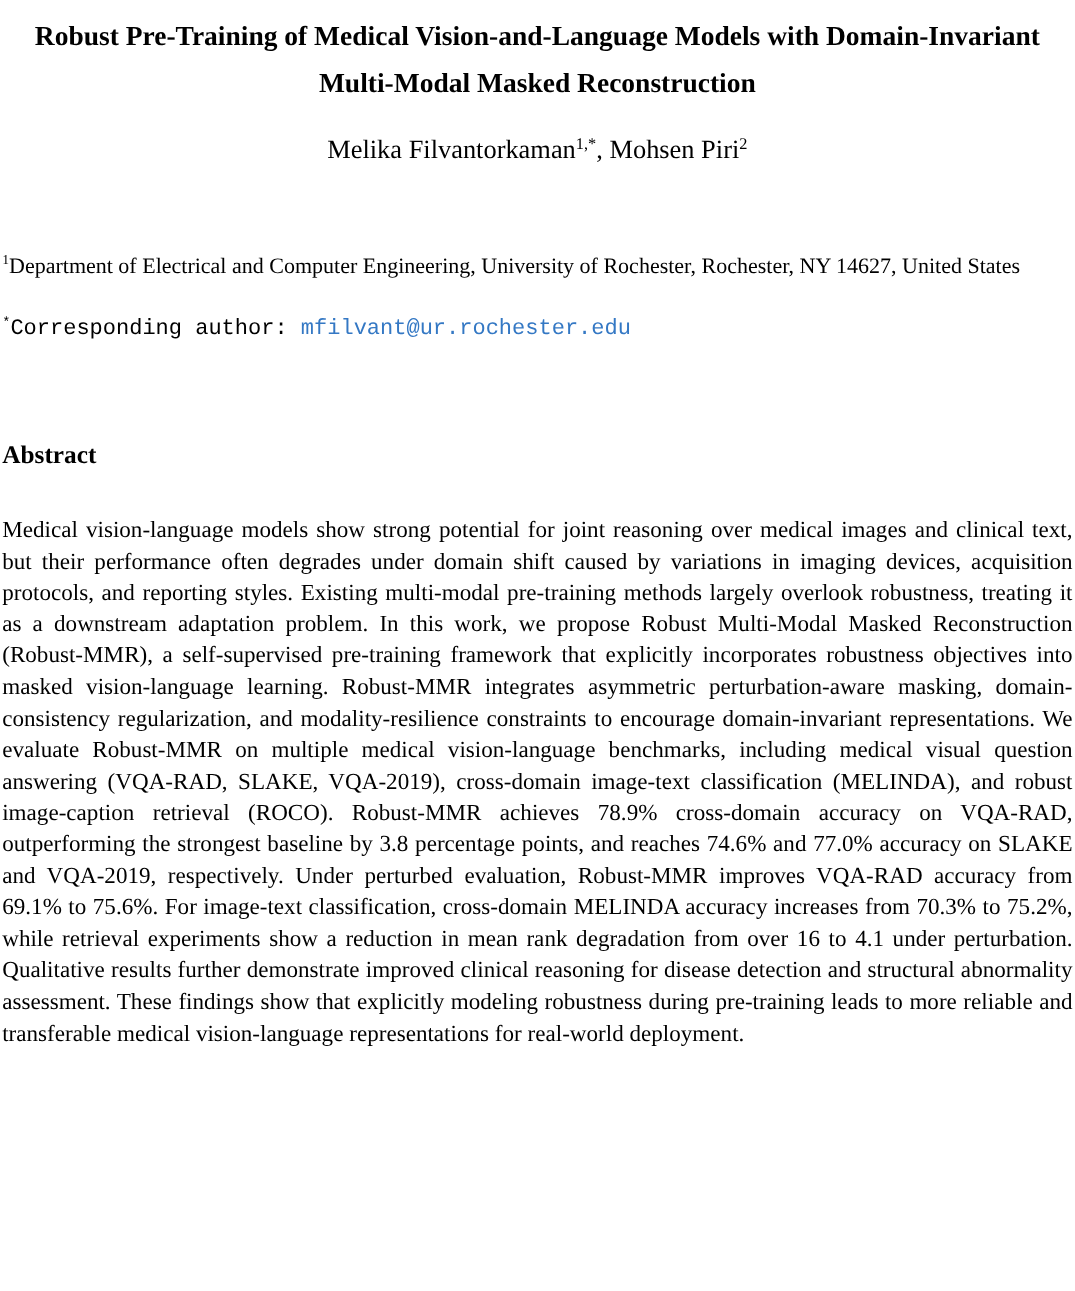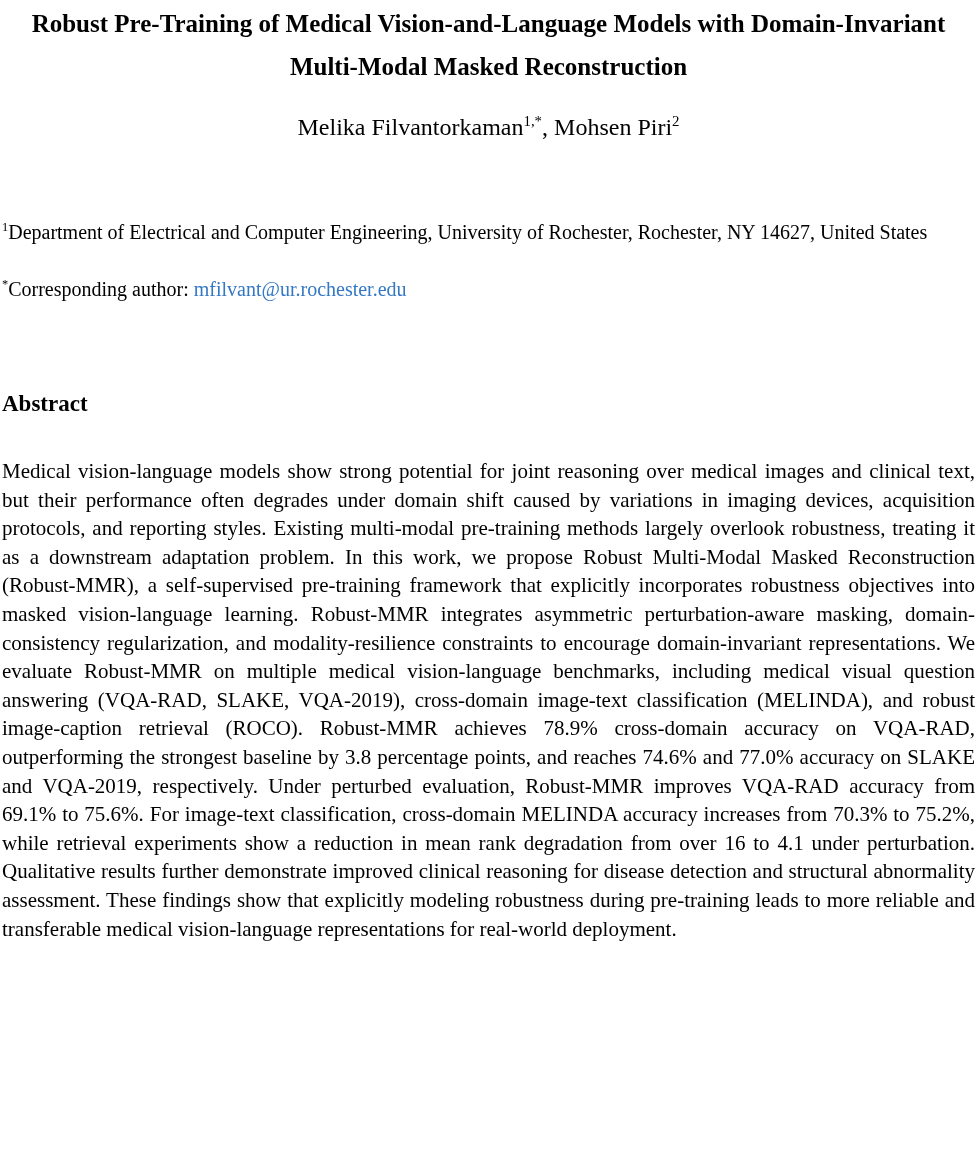--- a/index.html
+++ b/index.html
@@ -13,21 +13,21 @@
     color: #000000;
     font-family: "Liberation Serif", serif;
     overflow: hidden;
   }
   .page {
     padding: 0 2px;
     box-sizing: border-box;
   }
   .paper-title {
     margin: 0 auto;
-    padding-top: 2px;
+    padding-top: 12px;
     text-align: center;
     font-weight: bold;
     font-size: 25px;
     line-height: 43px;
     max-width: 940px;
   }
   .authors-line {
     margin-top: 26px;
     text-align: center;
     font-size: 24px;
@@ -44,20 +44,21 @@
     font-size: 20px;
     line-height: 31px;
   }
   .affiliation.first {
     margin-top: 76px;
   }
   .corresponding-line {
     margin-top: 26px;
     font-size: 20px;
     line-height: 31px;
+    font-family: Liberation Mono, monospace;
   }
   .email-link {
     text-decoration: none;
     cursor: pointer;
   }
   .abstract-heading {
     margin-top: 84px;
     font-weight: bold;
     font-size: 23px;
     line-height: 30px;

